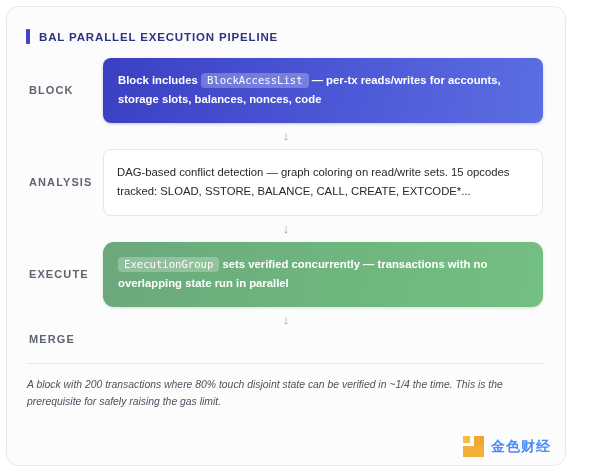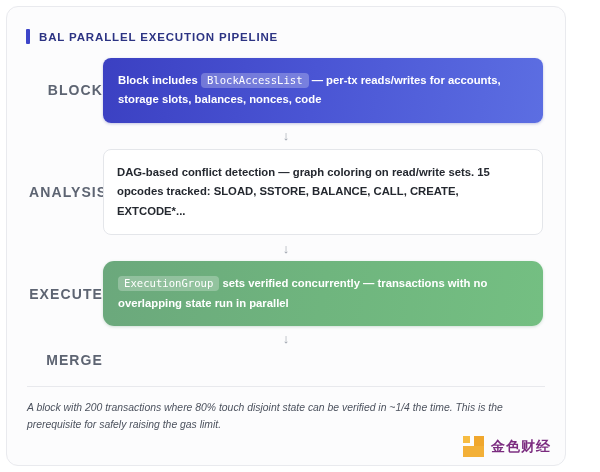--- a/index.html
+++ b/index.html
@@ -54,23 +54,23 @@
   .pipeline {
     padding: 14px 22px 0 22px;
   }
   .stage {
     display: flex;
     align-items: center;
   }
   .stage-label {
     width: 74px;
     flex: none;
-    text-align: right;
+    padding-right: 14px;
     box-sizing: border-box;
-    font-size: 14px;
+    font-size: 11px;
     font-weight: bold;
     letter-spacing: 1.1px;
     color: #5d6472;
     text-transform: uppercase;
   }
   .stage-box {
     flex: 1;
     box-sizing: border-box;
     border-radius: 8px;
     padding: 13px 15px;
@@ -81,21 +81,21 @@
   .stage-box.filled-blue {
     background: linear-gradient(100deg, #3b40c2 0%, #4a55d4 48%, #5c6ee2 100%);
     color: #ffffff;
     font-weight: bold;
     box-shadow: 0 1px 3px rgba(50,58,160,0.28);
   }
   .stage-box.outline {
     background: #ffffff;
     border: 1px solid #e4e6ea;
     color: #24282f;
-    font-weight: bold;
+    font-weight: normal;
     padding-left: 13px;
   }
   .stage-box.filled-green {
     background: linear-gradient(100deg, #6ba87c 0%, #6fb57e 50%, #74bf82 100%);
     color: #ffffff;
     font-weight: bold;
     box-shadow: 0 1px 3px rgba(80,140,100,0.25);
     border-radius: 11px;
   }
 
@@ -153,21 +153,21 @@
   .wm-sq {
     position: absolute;
     background: #f5a623;
   }
   .wm-a { left: 0;   top: 0;   width: 7px;  height: 7px; background:#f7b733; }
   .wm-b { left: 11px;top: 0;   width: 10px; height: 10px; background:#f0a01c; }
   .wm-c { left: 0;   top: 10px;width: 21px; height: 11px; background:#f3aa28; }
   .wm-text {
     font-size: 14px;
     font-weight: bold;
-    color: #701a75;
+    color: #3b82f6;
     letter-spacing: 1px;
     white-space: nowrap;
   }
 </style>
 </head>
 <body>
 
 <div class="card">
 
   <div class="header">

